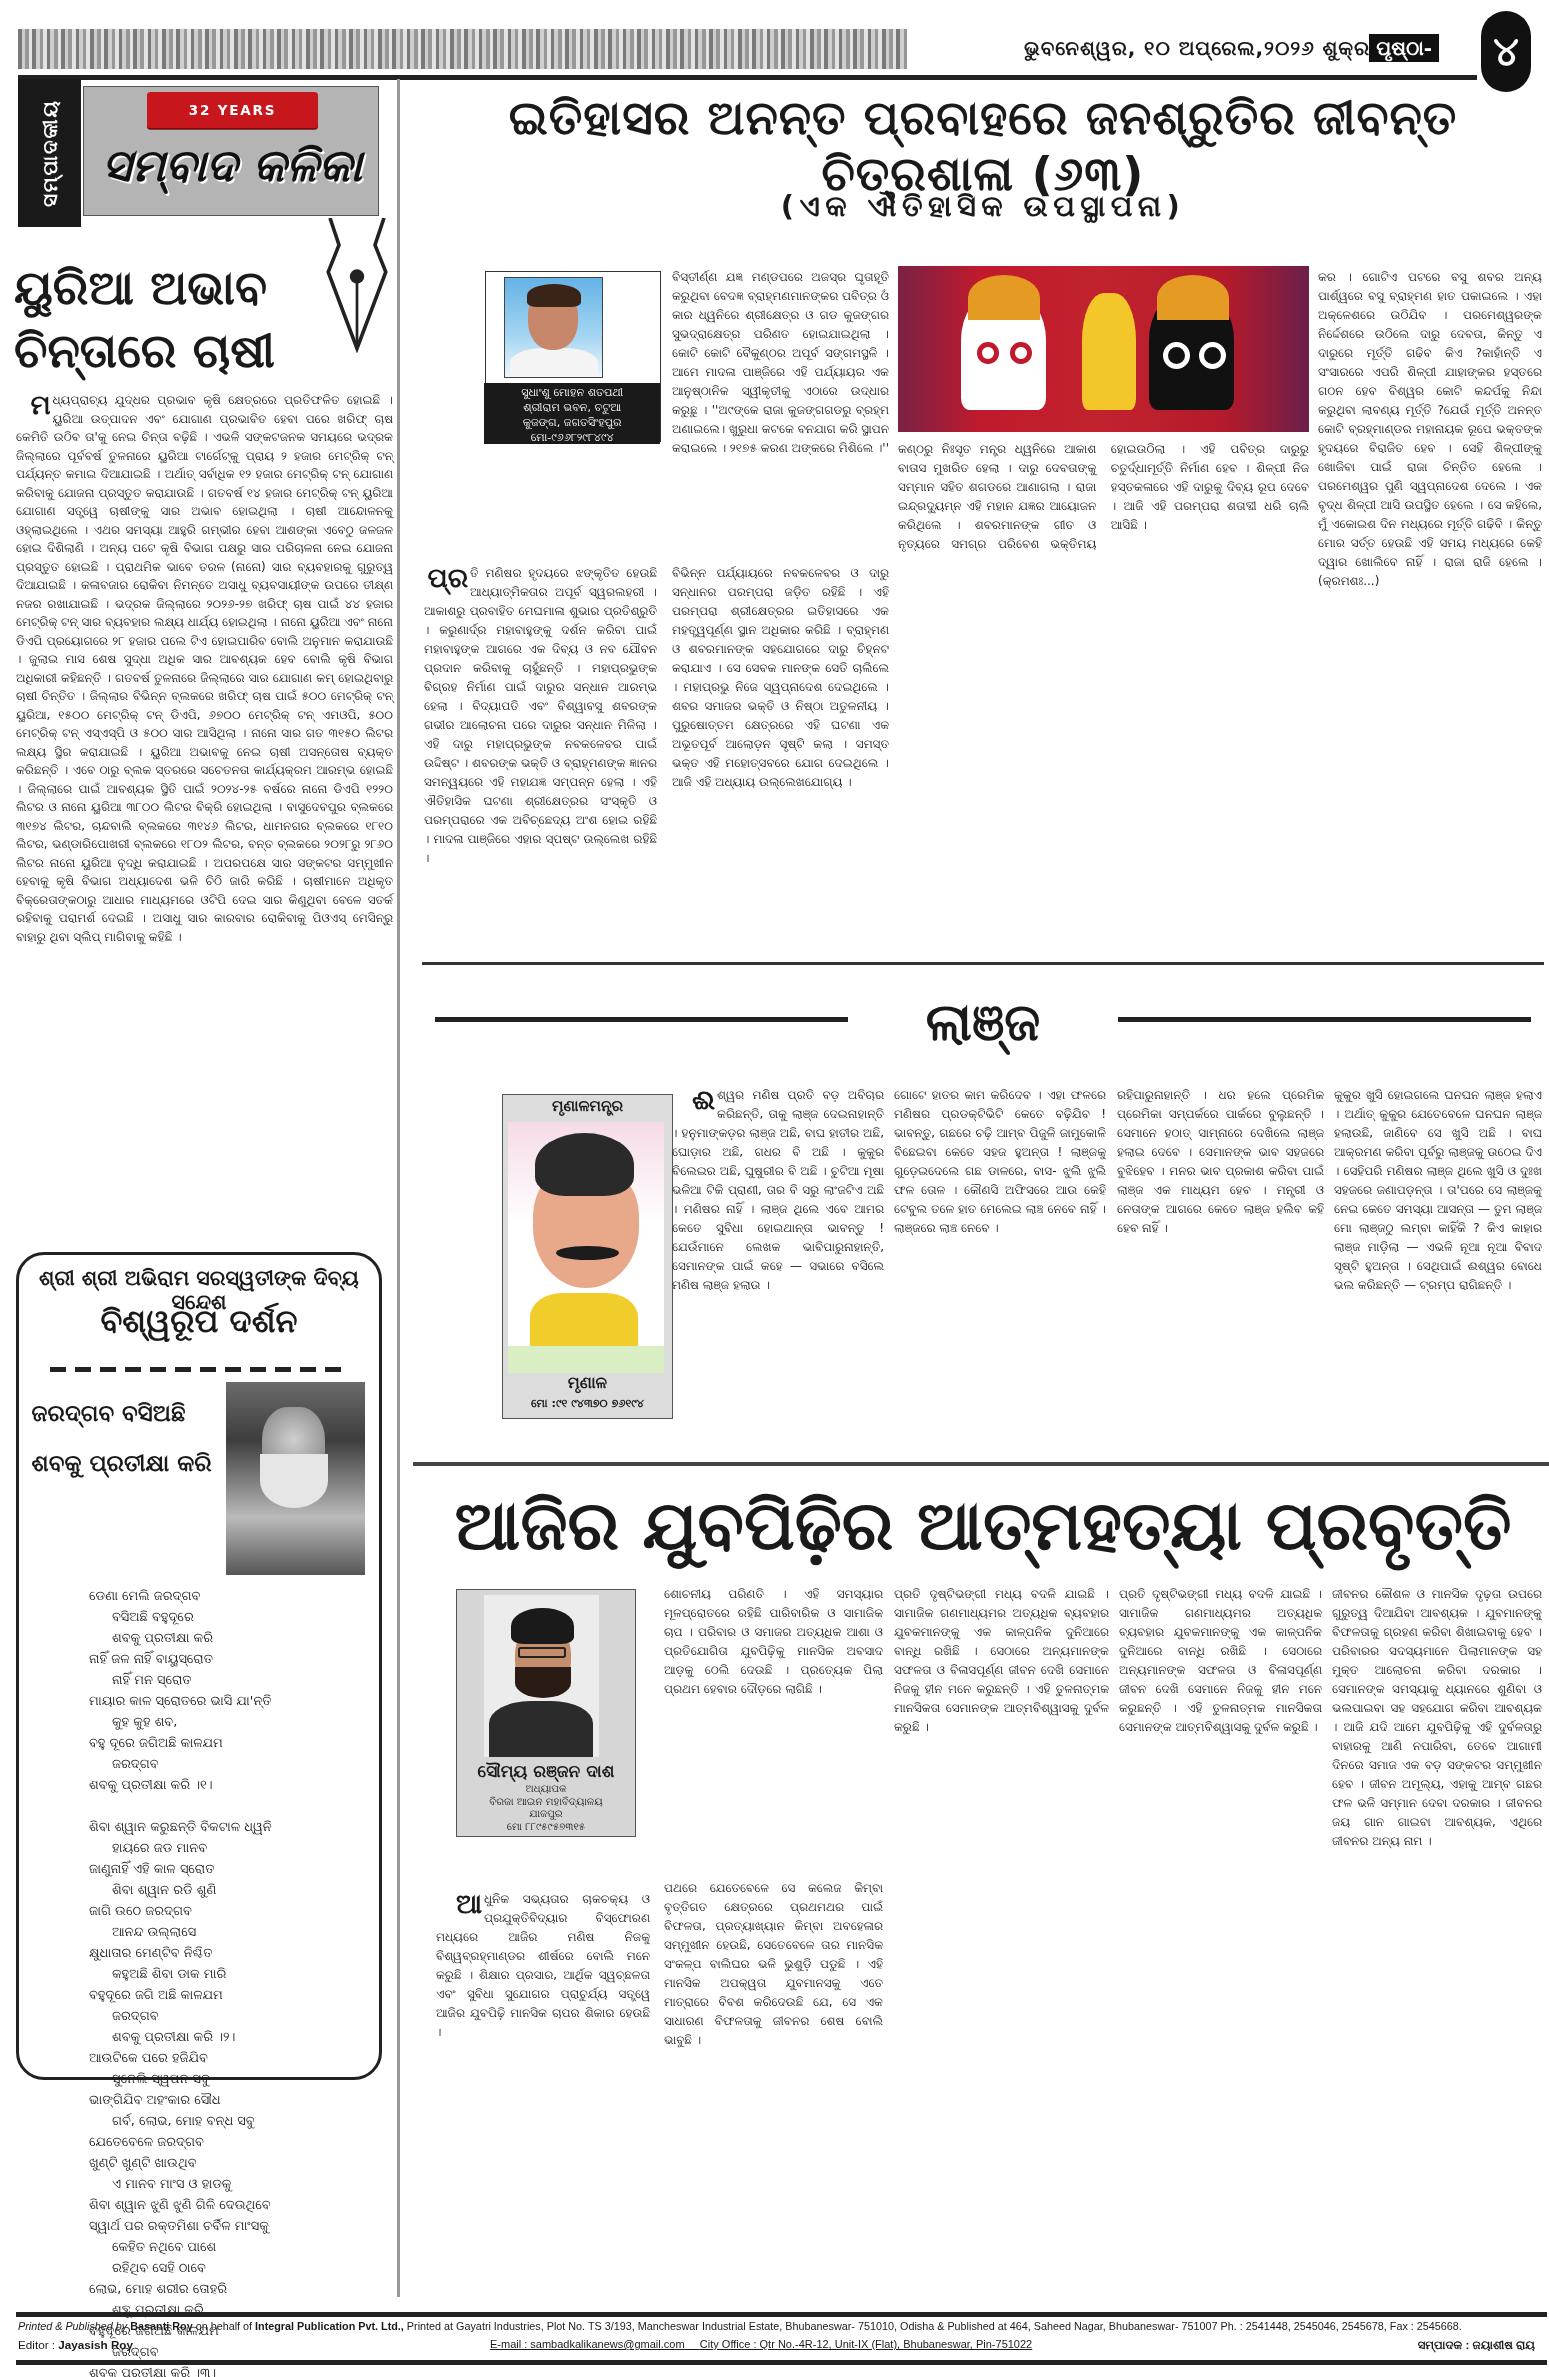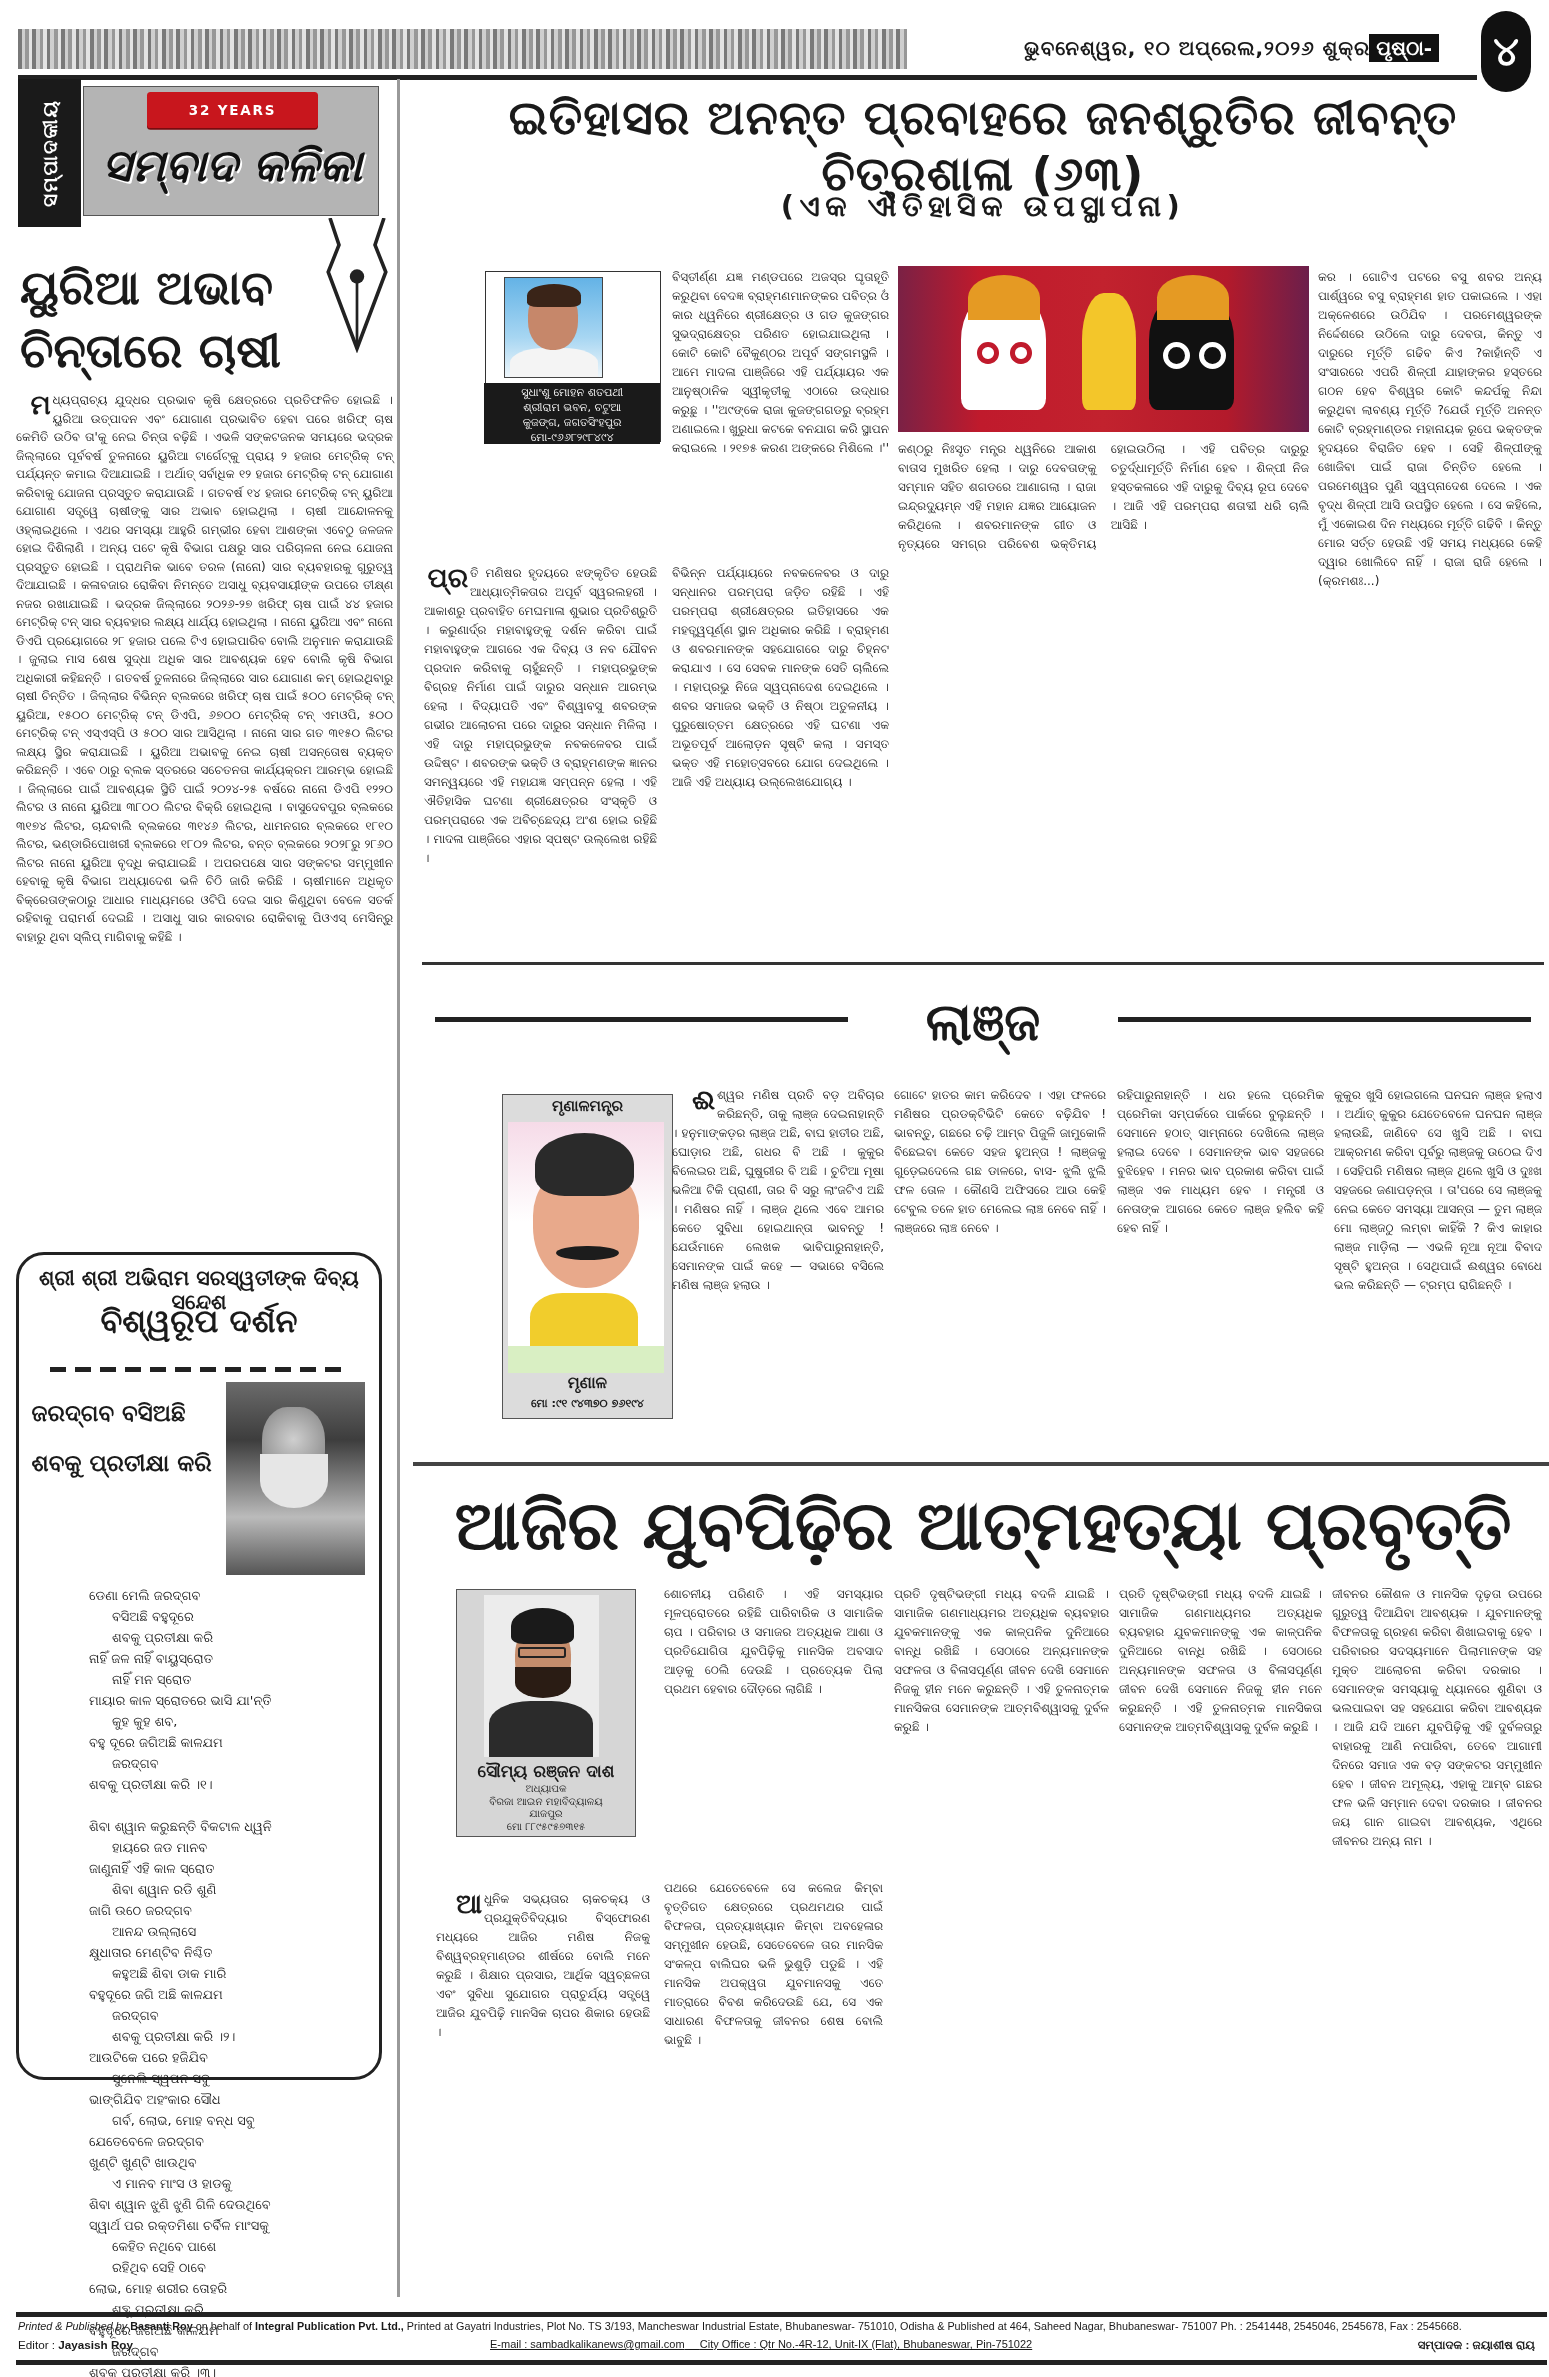--- a/index.html
+++ b/index.html
@@ -26,21 +26,21 @@
   .ribbon { position:absolute; left: 63px; top: 5.4px; width: 171px; height: 36px; background: #c8161d;
     color:#fff; font-weight:bold; font-size: 13.5px; text-align:center; line-height: 36px; letter-spacing: 1.8px;
     border-radius: 3.6px; box-shadow: 0 1.8px 0 #7a0b0f; }
   .ribbon:before, .ribbon:after { content:""; position:absolute; top: 12.6px; width: 45px; height: 23px; background:#a51015; z-index:-1; }
   .ribbon:before { left: -32px; } .ribbon:after { right: -32px; }
   .logo-text { position:absolute; left: 18px; top: 52px; width: 260px; font-family: "DejaVu Serif", serif; font-size: 45px;
     font-weight: bold; font-style: italic; text-align:center; color: #111; text-shadow: 1.8px 1.8px 0 #fff; }
   .left-divider { left: 397px; top: 79px; width: 2.7px; height: 2218px; background: #999; }
   .pen-nib { left: 321px; top: 218px; width: 72px; height: 135px; }
 
-  .left-headline { left: 20px; top: 256px; width: 296px; font-size: 47px; font-weight: bold; line-height: 63px; }
+  .left-headline { left: 14px; top: 256px; width: 296px; font-size: 47px; font-weight: bold; line-height: 63px; }
   .left-body { left: 16px; top: 391px; width: 377px; font-size: 12px; line-height: 18.5px; text-align: justify; }
   .dropcap { font-size: 27px; font-weight: bold; float: left; line-height: 27px; margin: 0 1.8px 0 14.4px; }
 
   .poem-box { left: 16px; top: 1215px; width: 366px; height: 828px; border: 3.6px solid #222; border-radius: 28px; margin-top: 37px; }
   .poem-title { position:absolute; left: 0; top: 10.8px; width: 100%; text-align: center; font-size: 20.7px; font-weight: bold; }
   .poem-sub { position:absolute; left: 0; top: 47px; width: 100%; text-align: center; font-size: 32px; font-weight: bold; }
   .poem-dash { position:absolute; left: 31px; top: 112px; width: 296px; height: 5.4px;
     background: repeating-linear-gradient(90deg, #222 0 16px, transparent 16px 25px); }
   .poem-head { position:absolute; left: 12.6px; top: 133px; width: 198px; font-size: 23px; font-weight: bold; line-height: 50px; }
   .poem-photo { position:absolute; left: 207px; top: 127px; width: 139px; height: 193px;

